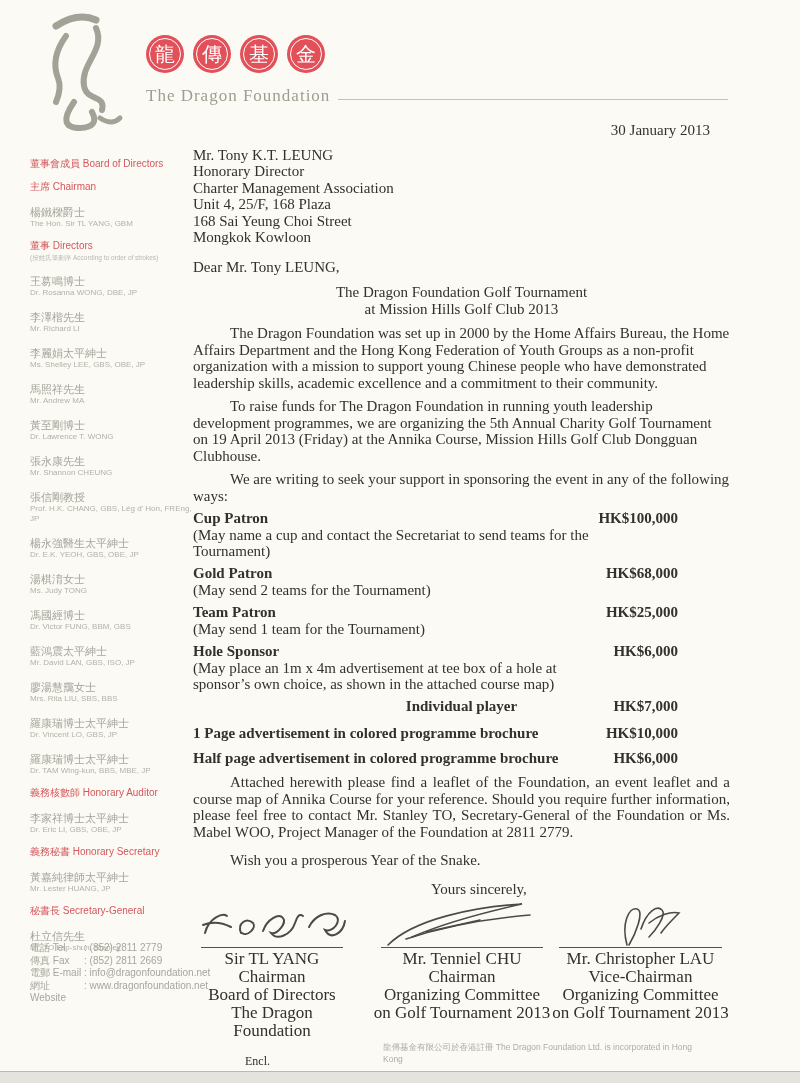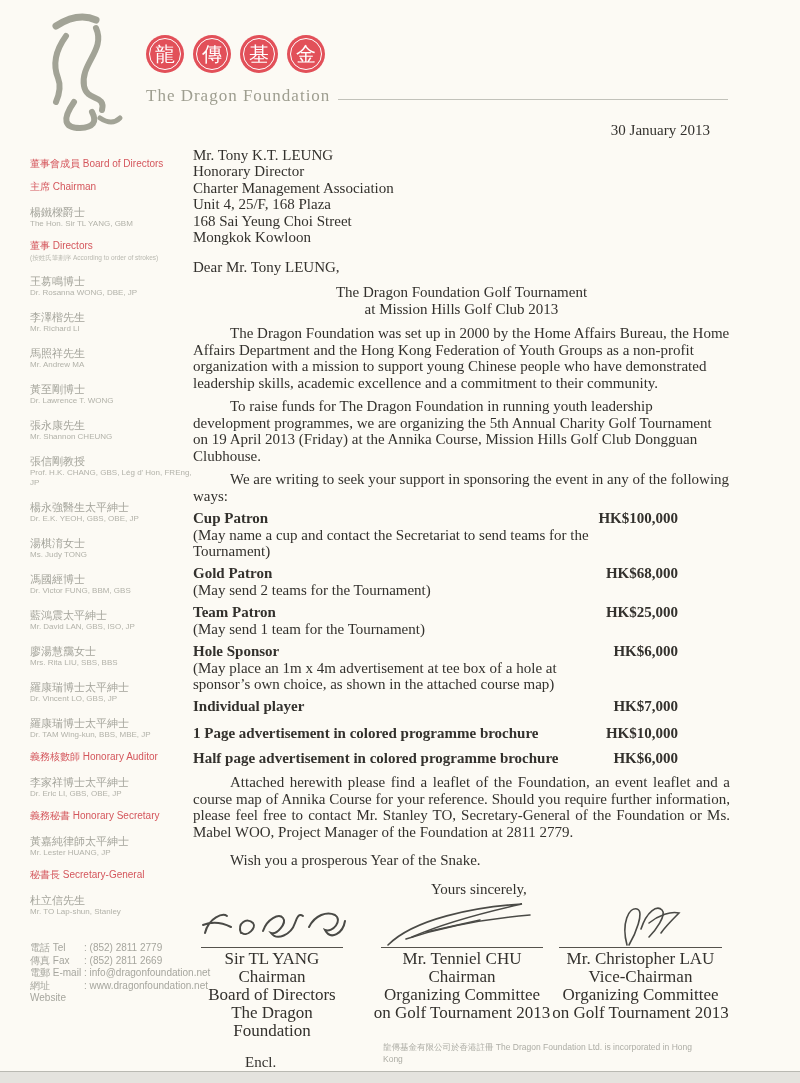--- a/index.html
+++ b/index.html
@@ -43,37 +43,37 @@
   .recipient{margin-top:8px;}
   .salutation{margin-top:13px;}
   .letter-title{margin-top:9px; text-align:center; font-weight:normal; line-height:17px;}
   .para{margin:7px 0 0 0; text-indent:37px;}
   .para.justify{text-align:justify;}
   .sponsor-list{margin-top:6px;}
   .sp-row{position:relative; margin-bottom:6px;}
   .sp-title{font-weight:bold; line-height:17px;}
   .sp-note{width:398px; line-height:16px;}
   .sp-price{position:absolute; right:52px; top:0; font-weight:bold;}
-  .sp-row.gap-lg{margin-bottom:10px;}
+  .sp-row.gap-lg{margin-bottom:10px;text-align:center;}
   .sp-row.gap-md{margin-bottom:8px;}
   .wish{margin-top:12px; text-indent:37px;}
   .signoff{margin-top:12px; margin-left:238px;}
   .sig-row{display:flex; margin-top:2px;}
   .sig-col{text-align:center; line-height:18px;}
   .sig-col.c1{width:158px;}
   .sig-col.c2{width:178px; margin-left:22px;}
   .sig-col.c3{width:179px; margin-left:0;}
   .sig-art{height:48px; display:block; margin:0 auto;}
   .sig-line{border-top:1px solid #55524c; margin:0 8px 2px 8px;}
   .sig-name, .sig-title{font-size:17px;}
   .incorp-note{
     position:absolute; left:383px; top:1042px; width:330px;
     font-family:"Liberation Sans", sans-serif; font-size:8.5px; color:#adada5;
   }
-  .encl{position:absolute; left:245px; top:1054px; font-size:15px;}
+  .encl{position:absolute; left:245px; top:1054px; font-size:12px;}
   .scan-edge{position:absolute; left:0; right:0; top:1071px; height:12px; background:#e4e3de; border-top:1px solid #b9b9b2;}
 </style>
 </head>
 <body>
 
 <div class="page">
 
   <svg class="logo-svg" width="112" height="128" viewBox="0 0 112 128">
     <g fill="none" stroke="#a2a396" stroke-linecap="round">
       <path d="M34,20 Q56,6 74,14" stroke-width="7"></path>
@@ -111,20 +111,24 @@
       </div>
       <div class="sb-heading">董事 Directors</div>
       <div class="sb-note">(按姓氏筆劃序 According to order of strokes)</div>
       <div class="sb-member">
         <div class="sb-cjk">王䓪鳴博士</div>
         <div class="sb-en">Dr. Rosanna WONG, DBE, JP</div>
       </div>
       <div class="sb-member">
         <div class="sb-cjk">李澤楷先生</div>
         <div class="sb-en">Mr. Richard LI</div>
+      </div>
+      <div class="sb-member">
+        <div class="sb-cjk">李麗娟太平紳士</div>
+        <div class="sb-en">Ms. Shelley LEE, GBS, OBE, JP</div>
       </div>
       <div class="sb-member">
         <div class="sb-cjk">馬照祥先生</div>
         <div class="sb-en">Mr. Andrew MA</div>
       </div>
       <div class="sb-member">
         <div class="sb-cjk">黃至剛博士</div>
         <div class="sb-en">Dr. Lawrence T. WONG</div>
       </div>
       <div class="sb-member">

